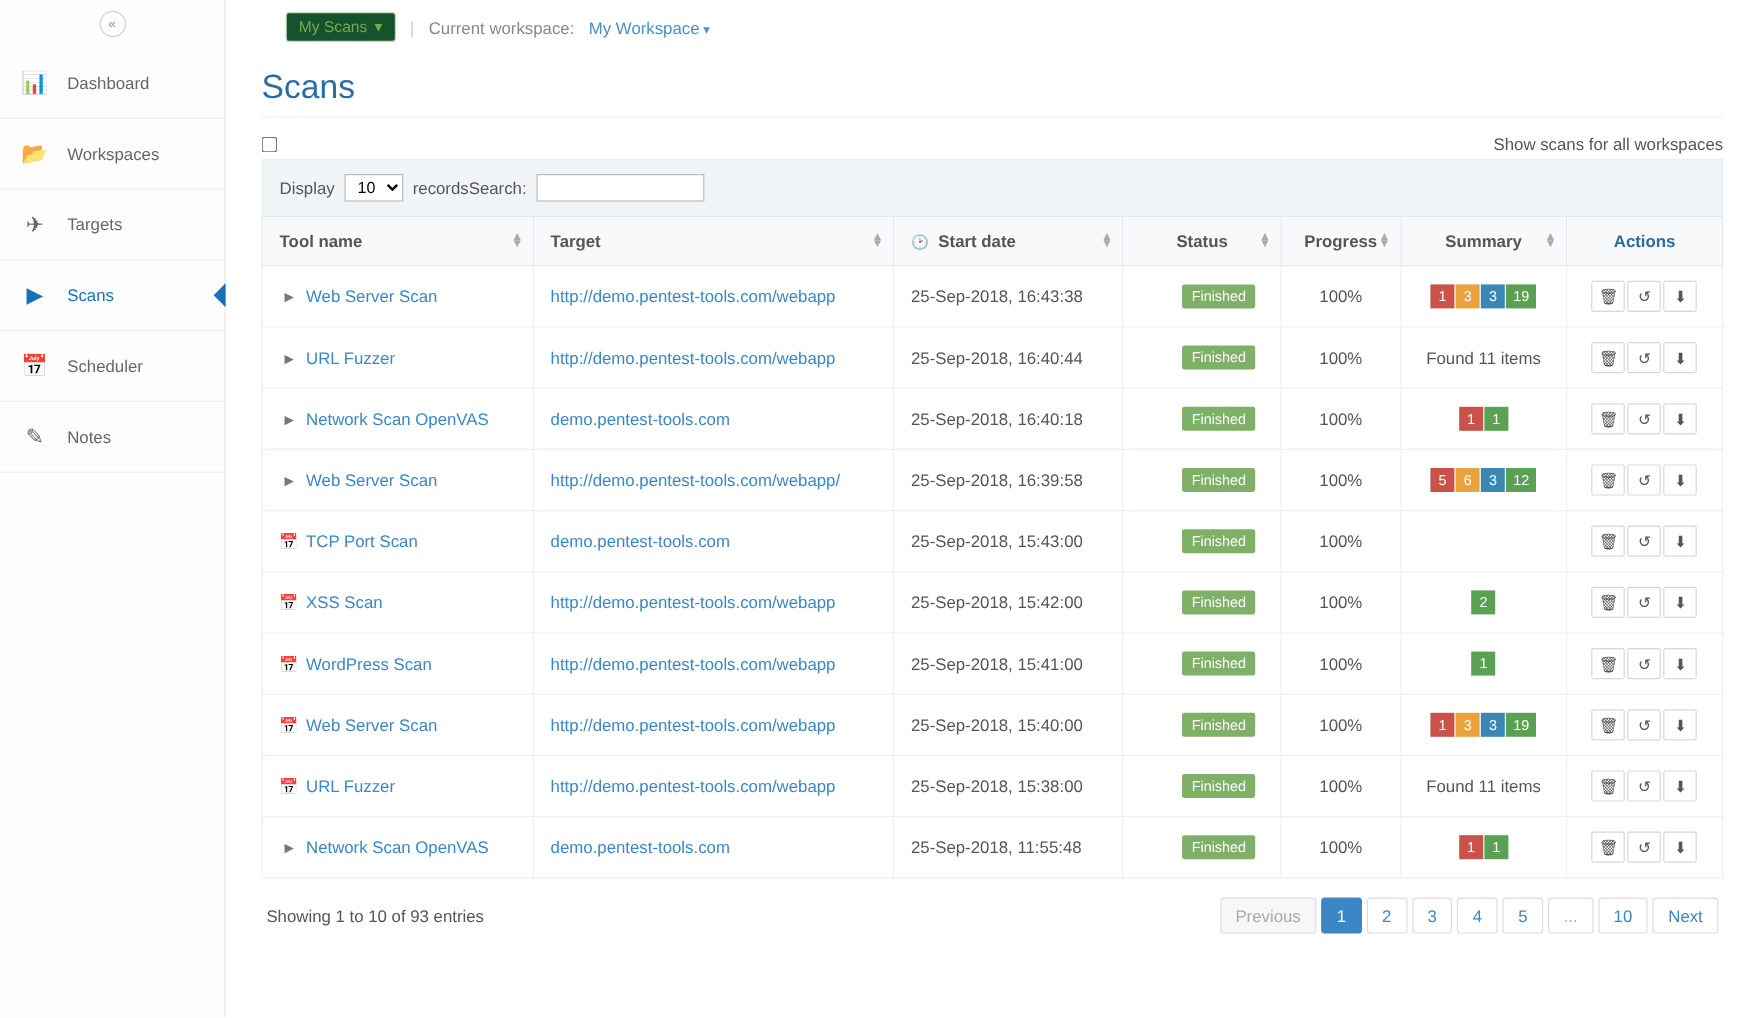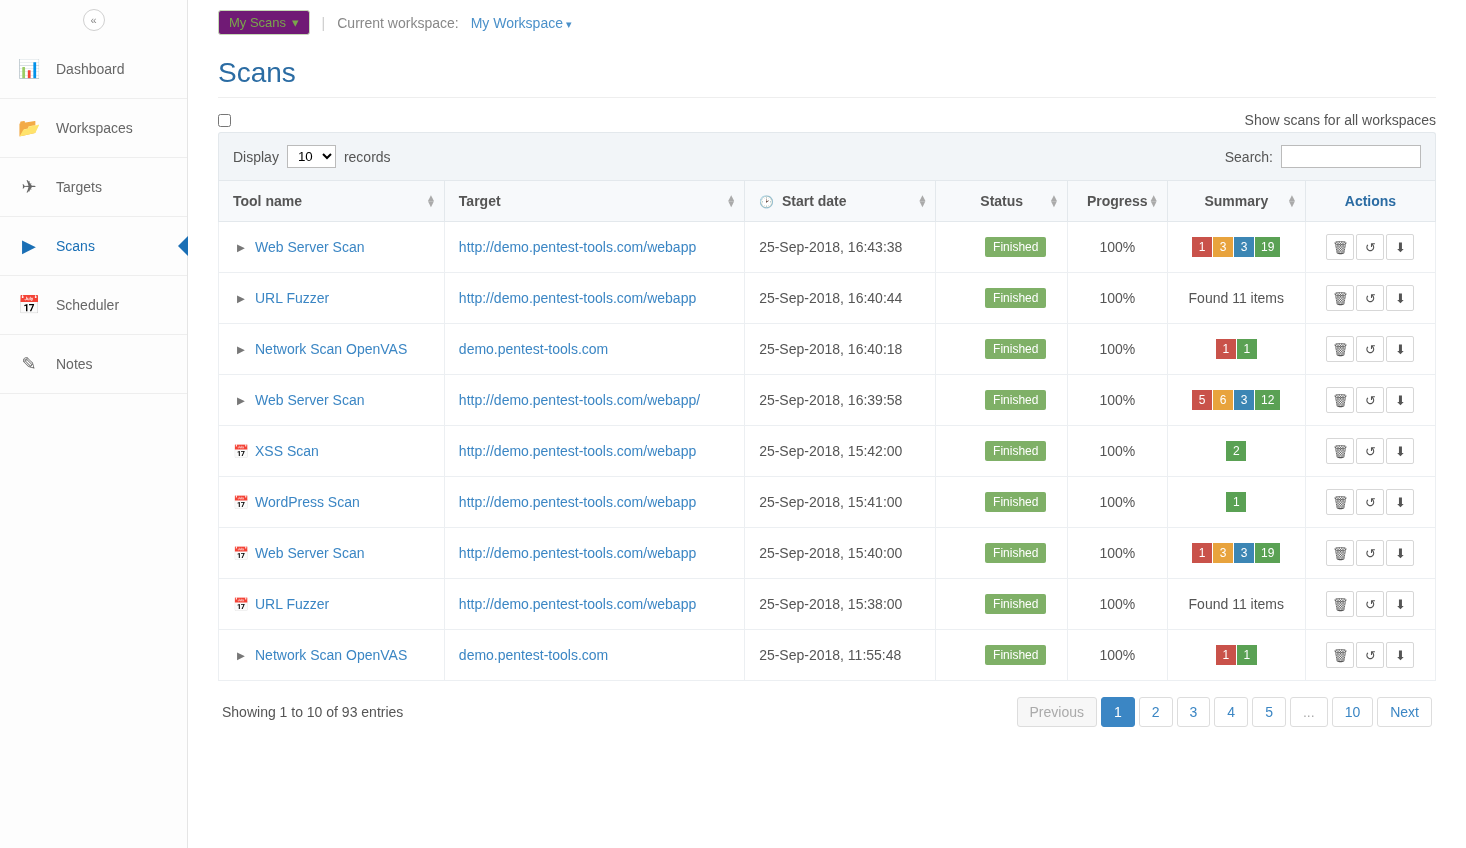--- a/index.html
+++ b/index.html
@@ -35,39 +35,39 @@
       border-bottom: 10px solid transparent; border-right: 10px solid #1a6fb5;
     }
 
     
     .main { flex: 1; padding: 0 30px 30px 30px; overflow-x: auto; }
     .topbar {
       display: flex; align-items: center; gap: 12px;
       padding: 10px 0; margin-bottom: 12px;
     }
     .my-scans-btn {
-      border: 1px solid #c6d9b6; background: #701a75; color: #7aa64c;
+      border: 1px solid #c6d9b6; background: #14532d; color: #7aa64c;
       padding: 4px 10px; font-size: 13px; border-radius: 3px; cursor: pointer;
-      display: flex; align-items: center; gap: 6px;
+      display: flex; align-items: center; gap: 6px; margin-left: 20px;
     }
     .workspace-label { color: #888; font-size: 14px; }
     .workspace-link { color: #4a90c9; cursor: pointer; }
     .workspace-link::after { content: " ▾"; font-size: 11px; }
 
     .page-title {
       font-size: 28px; font-weight: 400; color: #2b6ca3;
       border-bottom: 1px solid #eee; padding-bottom: 8px; margin-bottom: 14px;
     }
     .subtitle { color: #777; margin-bottom: 8px; }
     .show-all-row { display: flex; justify-content: space-between; align-items: center; gap: 24px; margin-bottom: 4px; }
     .show-all-row input { margin-top: 1px; }
 
     
     .controls {
-      display: flex; justify-content: space-between; align-items: center;
+      display: flex; justify-content: flex-start; align-items: center;
       padding: 12px 14px; background: #f2f5f8; border: 1px solid #e3e8ec;
       border-bottom: none; border-radius: 3px 3px 0 0;
     }
     .controls .left { display: flex; align-items: center; gap: 8px; color: #555;}
     .controls select { padding: 2px 6px; border: 1px solid #bbb; background: #fff; }
     .controls .right { display: flex; align-items: center; gap: 8px; color: #555;}
     .controls input[type="text"] {
       border: 1px solid #bbb; padding: 3px 6px; width: 140px; font-size: 13px;
     }
 
@@ -277,20 +277,29 @@
               <div class="summary">
                 <span class="sev sev-red">5</span>
                 <span class="sev sev-orange">6</span>
                 <span class="sev sev-blue">3</span>
                 <span class="sev sev-green">12</span>
               </div>
             </td>
             <td class="actions-cell"><span class="icon-btn">🗑</span><span class="icon-btn">↺</span><span class="icon-btn">⬇</span></td>
           </tr>
           <tr>
+            <td><span class="tool-icon">📅</span><span class="link">TCP Port Scan</span></td>
+            <td><span class="link">demo.pentest-tools.com</span></td>
+            <td>25-Sep-2018, 15:43:00</td>
+            <td class="center"><span class="badge">Finished</span></td>
+            <td class="center">100%</td>
+            <td class="center"></td>
+            <td class="actions-cell"><span class="icon-btn">🗑</span><span class="icon-btn">↺</span><span class="icon-btn">⬇</span></td>
+          </tr>
+          <tr>
             <td><span class="tool-icon">📅</span><span class="link">XSS Scan</span></td>
             <td><span class="link">http://demo.pentest-tools.com/webapp</span></td>
             <td>25-Sep-2018, 15:42:00</td>
             <td class="center"><span class="badge">Finished</span></td>
             <td class="center">100%</td>
             <td class="center">
               <div class="summary">
                 <span class="sev sev-green">2</span>
               </div>
             </td>

